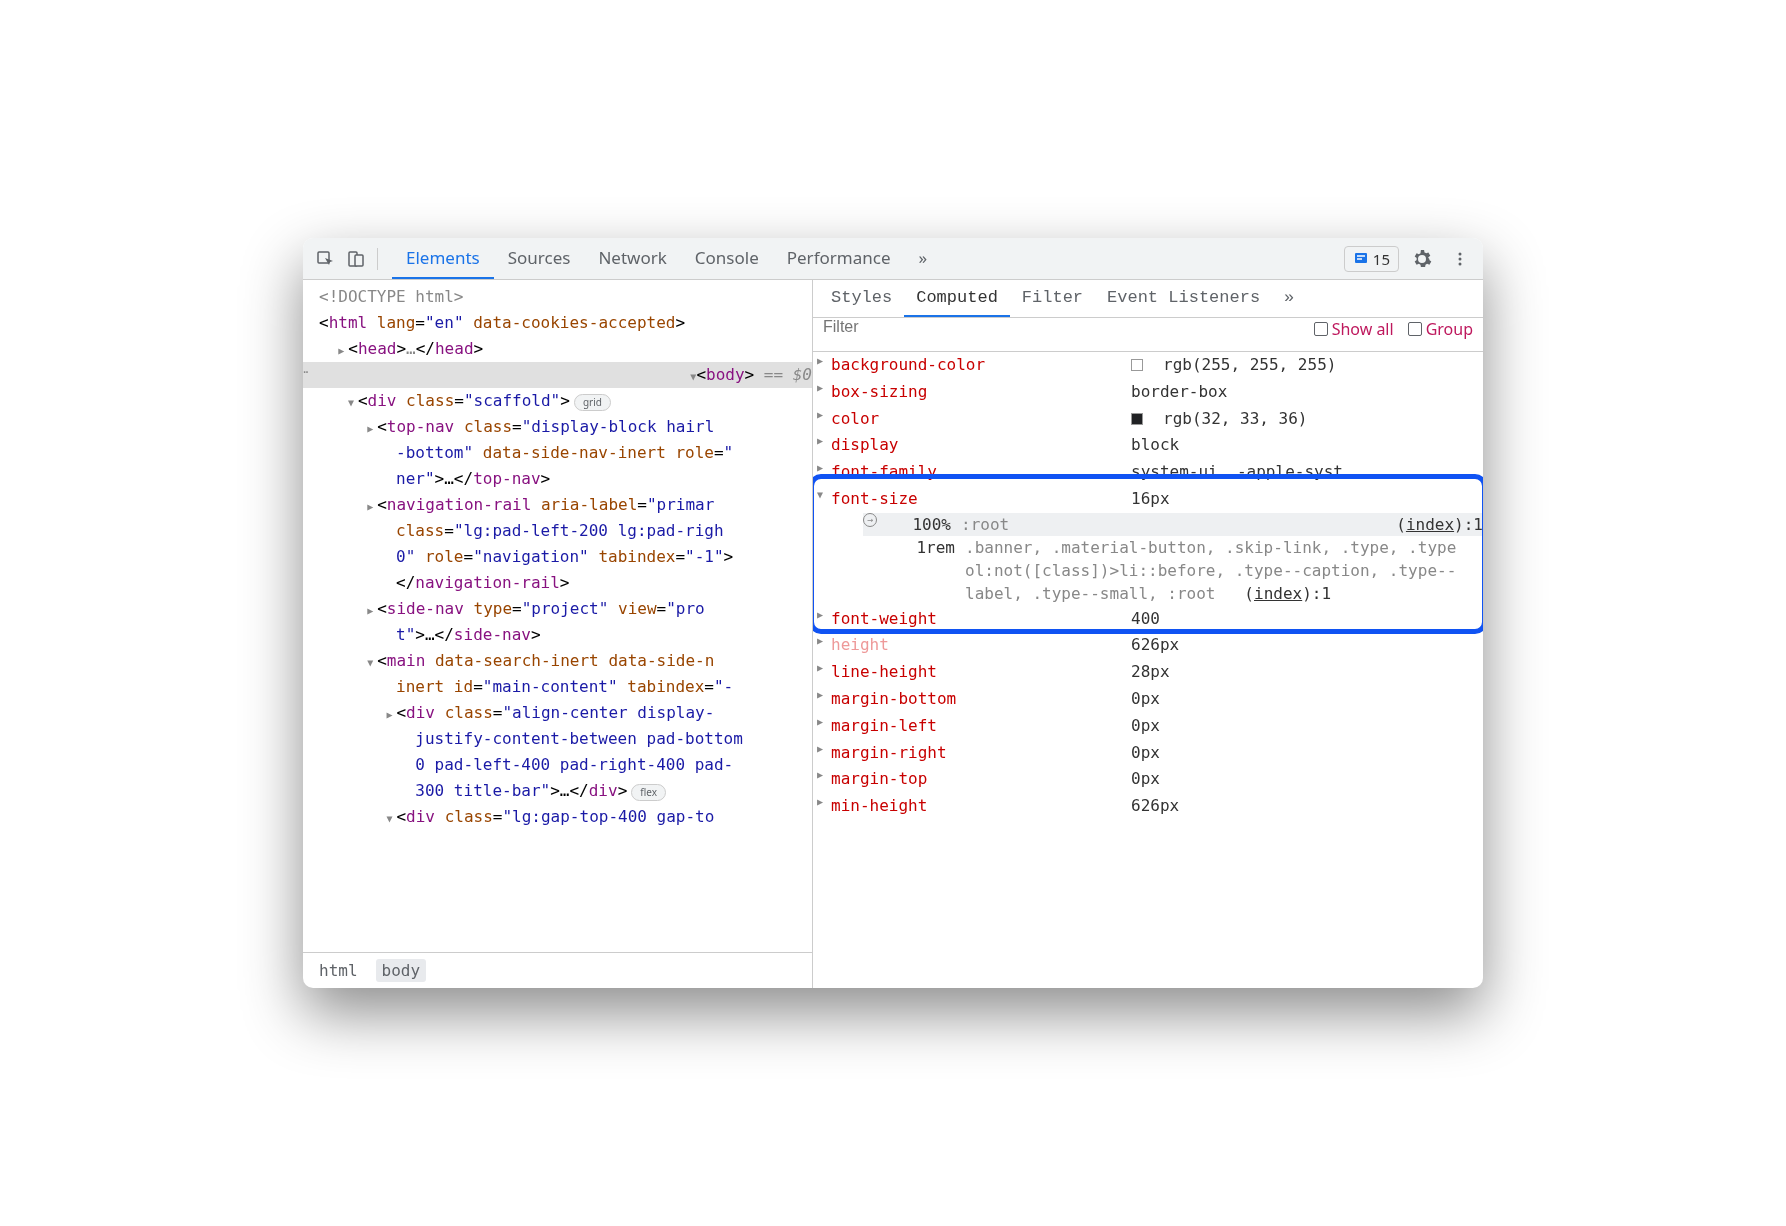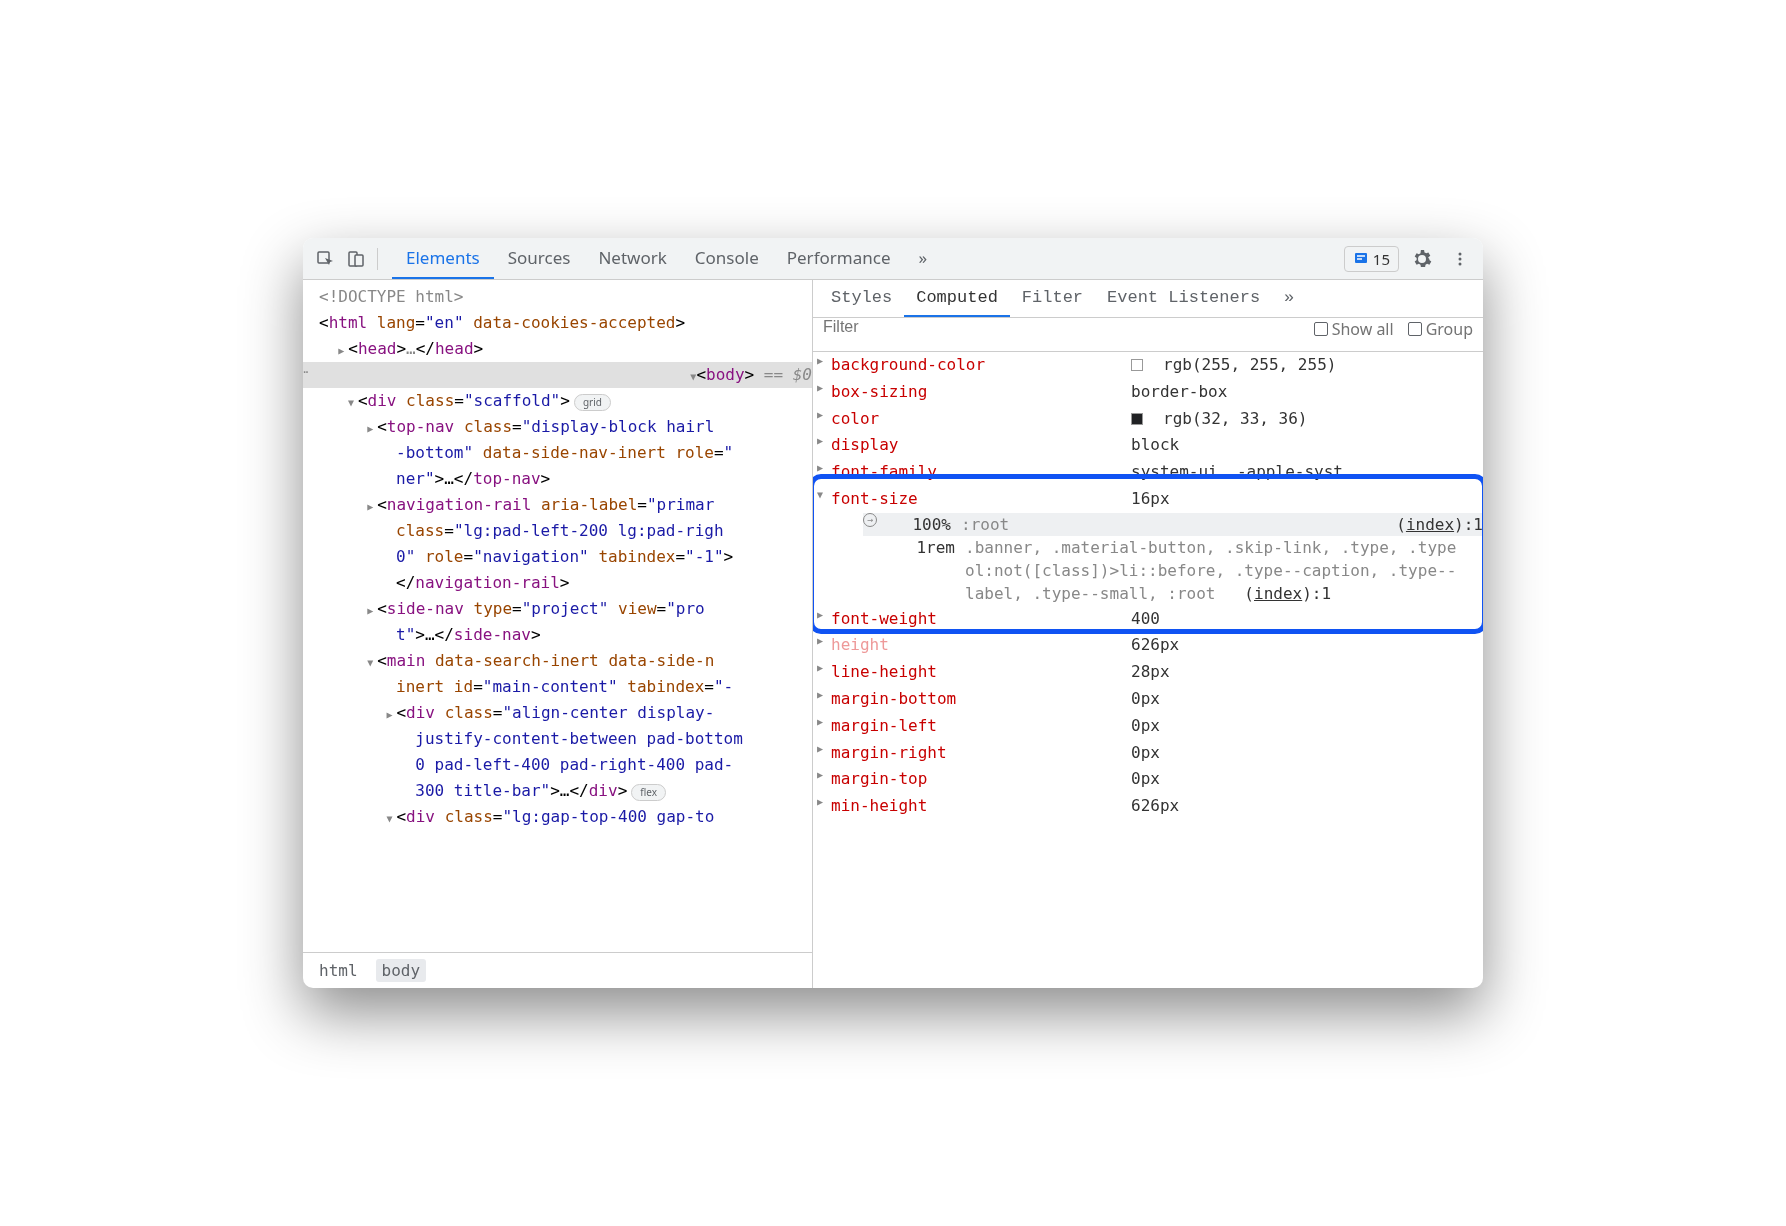--- a/index.html
+++ b/index.html
@@ -33,21 +33,21 @@
 .badge { display: inline-block; background: #f1f3f4; border: 1px solid #ccc; border-radius: 10px; padding: 0 8px; font-size: 10px; font-family: system-ui; color: #5f6368; margin-left: 4px; }
 .crumbs { border-top: 1px solid #ccc; padding: 6px 10px; font-size: 16px; display: flex; gap: 12px; }
 .crumb { color: #5f6368; padding: 2px 6px; }
 .crumb.active { background: #e8eaed; border-radius: 3px; }
 .right { flex: 1; display: flex; flex-direction: column; overflow: hidden; }
 .subtabs { display: flex; align-items: center; border-bottom: 1px solid #ccc; padding: 0 6px; height: 38px; }
 .subtab { padding: 0 12px; font-size: 17px; color: #5f6368; height: 100%; display: flex; align-items: center; border-bottom: 2px solid transparent; cursor: pointer; font-family: Liberation Mono, monospace; }
 .subtab.active { color: #333; border-bottom-color: #1a73e8; font-weight: 500; }
 .filterbar { display: flex; align-items: flex-start; border-bottom: 1px solid #ccc; height: 34px; padding: 0 10px; font-size: 16px; gap: 14px; }
 .filterbar input { border: none; flex: 1; font-size: 16px; outline: none; background: transparent; color: #5f6368; }
-.chk { display: flex; align-items: center; gap: 4px; color: #737373; }
+.chk { display: flex; align-items: center; gap: 4px; color: #be185d; }
 .chk-box { width: 14px; height: 14px; border: 1.5px solid #5f6368; border-radius: 2px; }
 .computed { flex: 1; overflow: hidden; font-family: ui-monospace, Menlo, monospace; font-size: 16px; position: relative; }
 .prop { display: flex; padding: 1px 8px 1px 4px; line-height: 1.55; }
 .prop .tri { margin-right: 4px; }
 .pname { color: #c80000; flex: 0 0 300px; }
 .pname.dim { color: #e99; }
 .pval { color: #333; display: flex; align-items: center; gap: 20px; }
 .swatch { width: 12px; height: 12px; border: 1px solid #999; display: inline-block; }
 .swatch.white { background: #fff; }
 .swatch.dark { background: rgb(32,33,36); }

